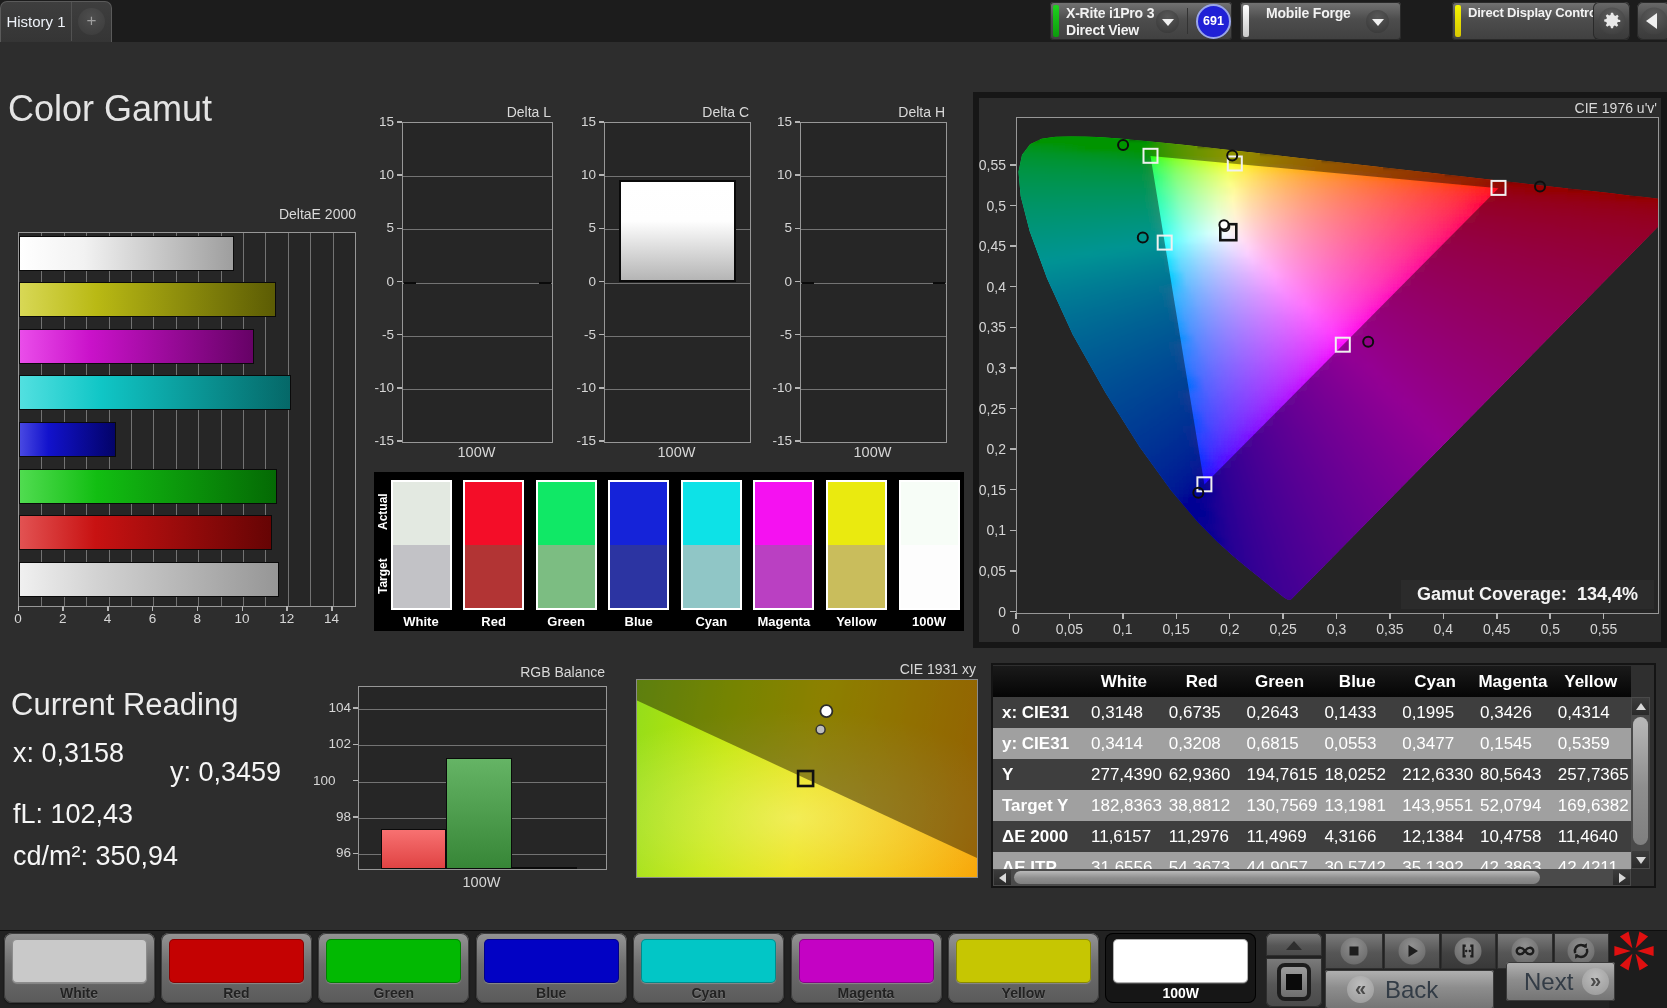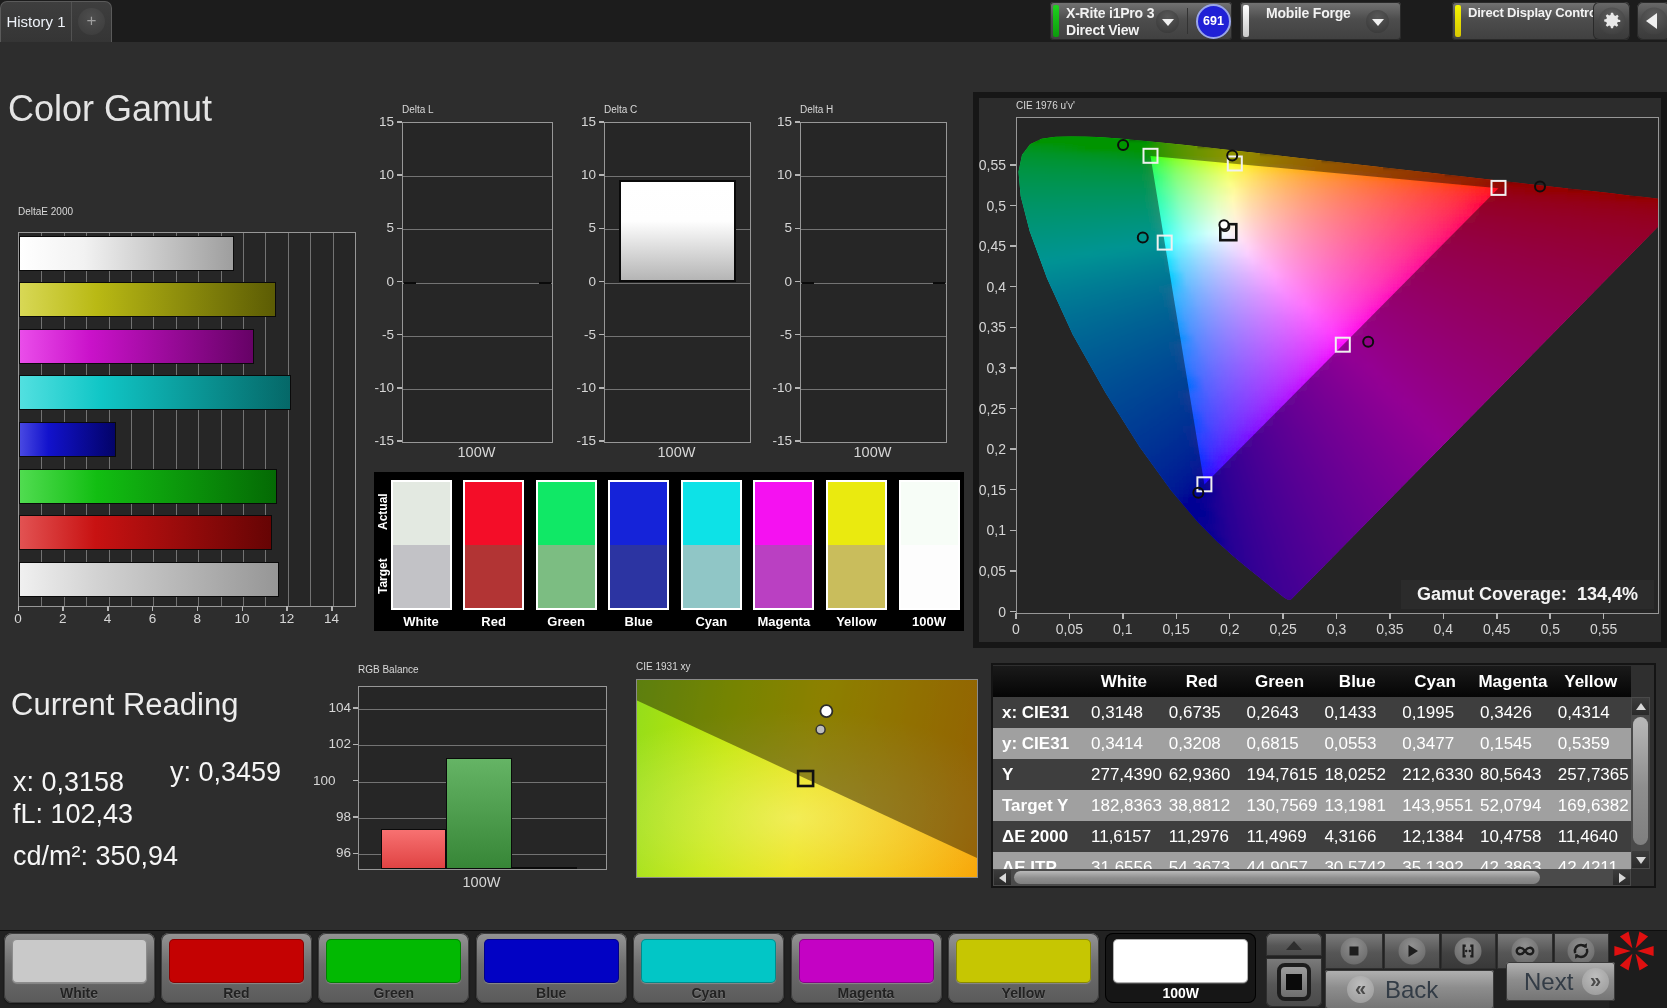--- a/index.html
+++ b/index.html
@@ -29,21 +29,21 @@
          border:2px solid #9aa6e8;color:#fff;font-size:12.5px;font-weight:bold;text-align:center;line-height:31px;}
   .tb-btn{position:absolute;top:2px;height:38px;border-radius:6px;
           background:linear-gradient(#6a6a6a,#474747 50%,#3a3a3a);box-shadow:0 0 0 1px #2a2a2a inset;}
   .tb-btn .circ{position:absolute;left:50%;top:50%;transform:translate(-50%,-50%);width:27px;height:27px;
                 border-radius:50%;background:radial-gradient(circle at 50% 30%,#5d5d5d,#3a3a3a);}
   #gearbtn svg{position:absolute;left:50%;top:50%;transform:translate(-50%,-50%);}
   #collapsebtn .tri{position:absolute;left:9px;top:11px;width:0;height:0;
                     border:8px solid transparent;border-right:11px solid #f0f0f0;border-left:none;}
   
   .plot{position:absolute;background:#262626;border:1px solid #979797;box-sizing:content-box;}
-  .ctitle{position:absolute;color:#d9d9d9;font-size:10px;text-align:left;white-space:nowrap;}
+  .ctitle{position:absolute;color:#d9d9d9;font-size:14px;text-align:right;white-space:nowrap;}
   .gv{position:absolute;top:0;width:1px;height:100%;background:#737373;}
   .gh{position:absolute;left:0;height:1px;width:100%;background:#737373;}
   .tick{position:absolute;background:#b5b5b5;}
   .tlbl{position:absolute;color:#d6d6d6;font-size:13.5px;white-space:nowrap;}
   .bar{position:absolute;border:1px solid #0a0a0a;box-sizing:border-box;}
   .xlabel{position:absolute;color:#d6d6d6;font-size:14.5px;text-align:center;white-space:nowrap;}
   
   #swpanel{position:absolute;left:374px;top:472px;width:590px;height:159px;background:#000;}
   .sw-rot{position:absolute;left:2px;width:14px;color:#fff;font-size:12px;font-weight:bold;
           writing-mode:vertical-rl;transform:rotate(180deg);text-align:center;}
@@ -2076,21 +2076,21 @@
       <div class="tick" style="left: 1010px; top: 204.8px; width: 6px; height: 1.5px;"></div>
       <div class="tlbl" style="left: 946px; top: 197.5px; width: 60px; text-align: right; font-size: 14px;">0,5</div>
       <div class="tick" style="left: 1010px; top: 164.1px; width: 6px; height: 1.5px;"></div>
       <div class="tlbl" style="left: 946px; top: 156.9px; width: 60px; text-align: right; font-size: 14px;">0,55</div>
     </div>
 <div id="covbox">
   <span>Gamut Coverage:</span>&nbsp;&nbsp;<span>134,4%</span>
 </div>
 
 <div id="reading-title">Current Reading</div>
-<div class="read-line" style="left:13px;top:767px;">
+<div class="read-line" style="left:13px;top:738px;">
   <span>x:</span> <span>0,3158</span></div>
 <div class="read-line" style="left:170px;top:757px;">
   <span>y:</span> <span>0,3459</span></div>
 <div class="read-line" style="left:13px;top:799px;">
   <span>fL:</span> <span>102,43</span></div>
 <div class="read-line" style="left:13px;top:841px;">
   <span>cd/m²:</span> <span>350,94</span></div>
 
 <div class="ctitle" style="left:358px;top:664px;width:247px;">RGB Balance</div>
 <div class="plot" id="rgbplot" style="left:358px;top:686px;width:247px;height:182px;">

